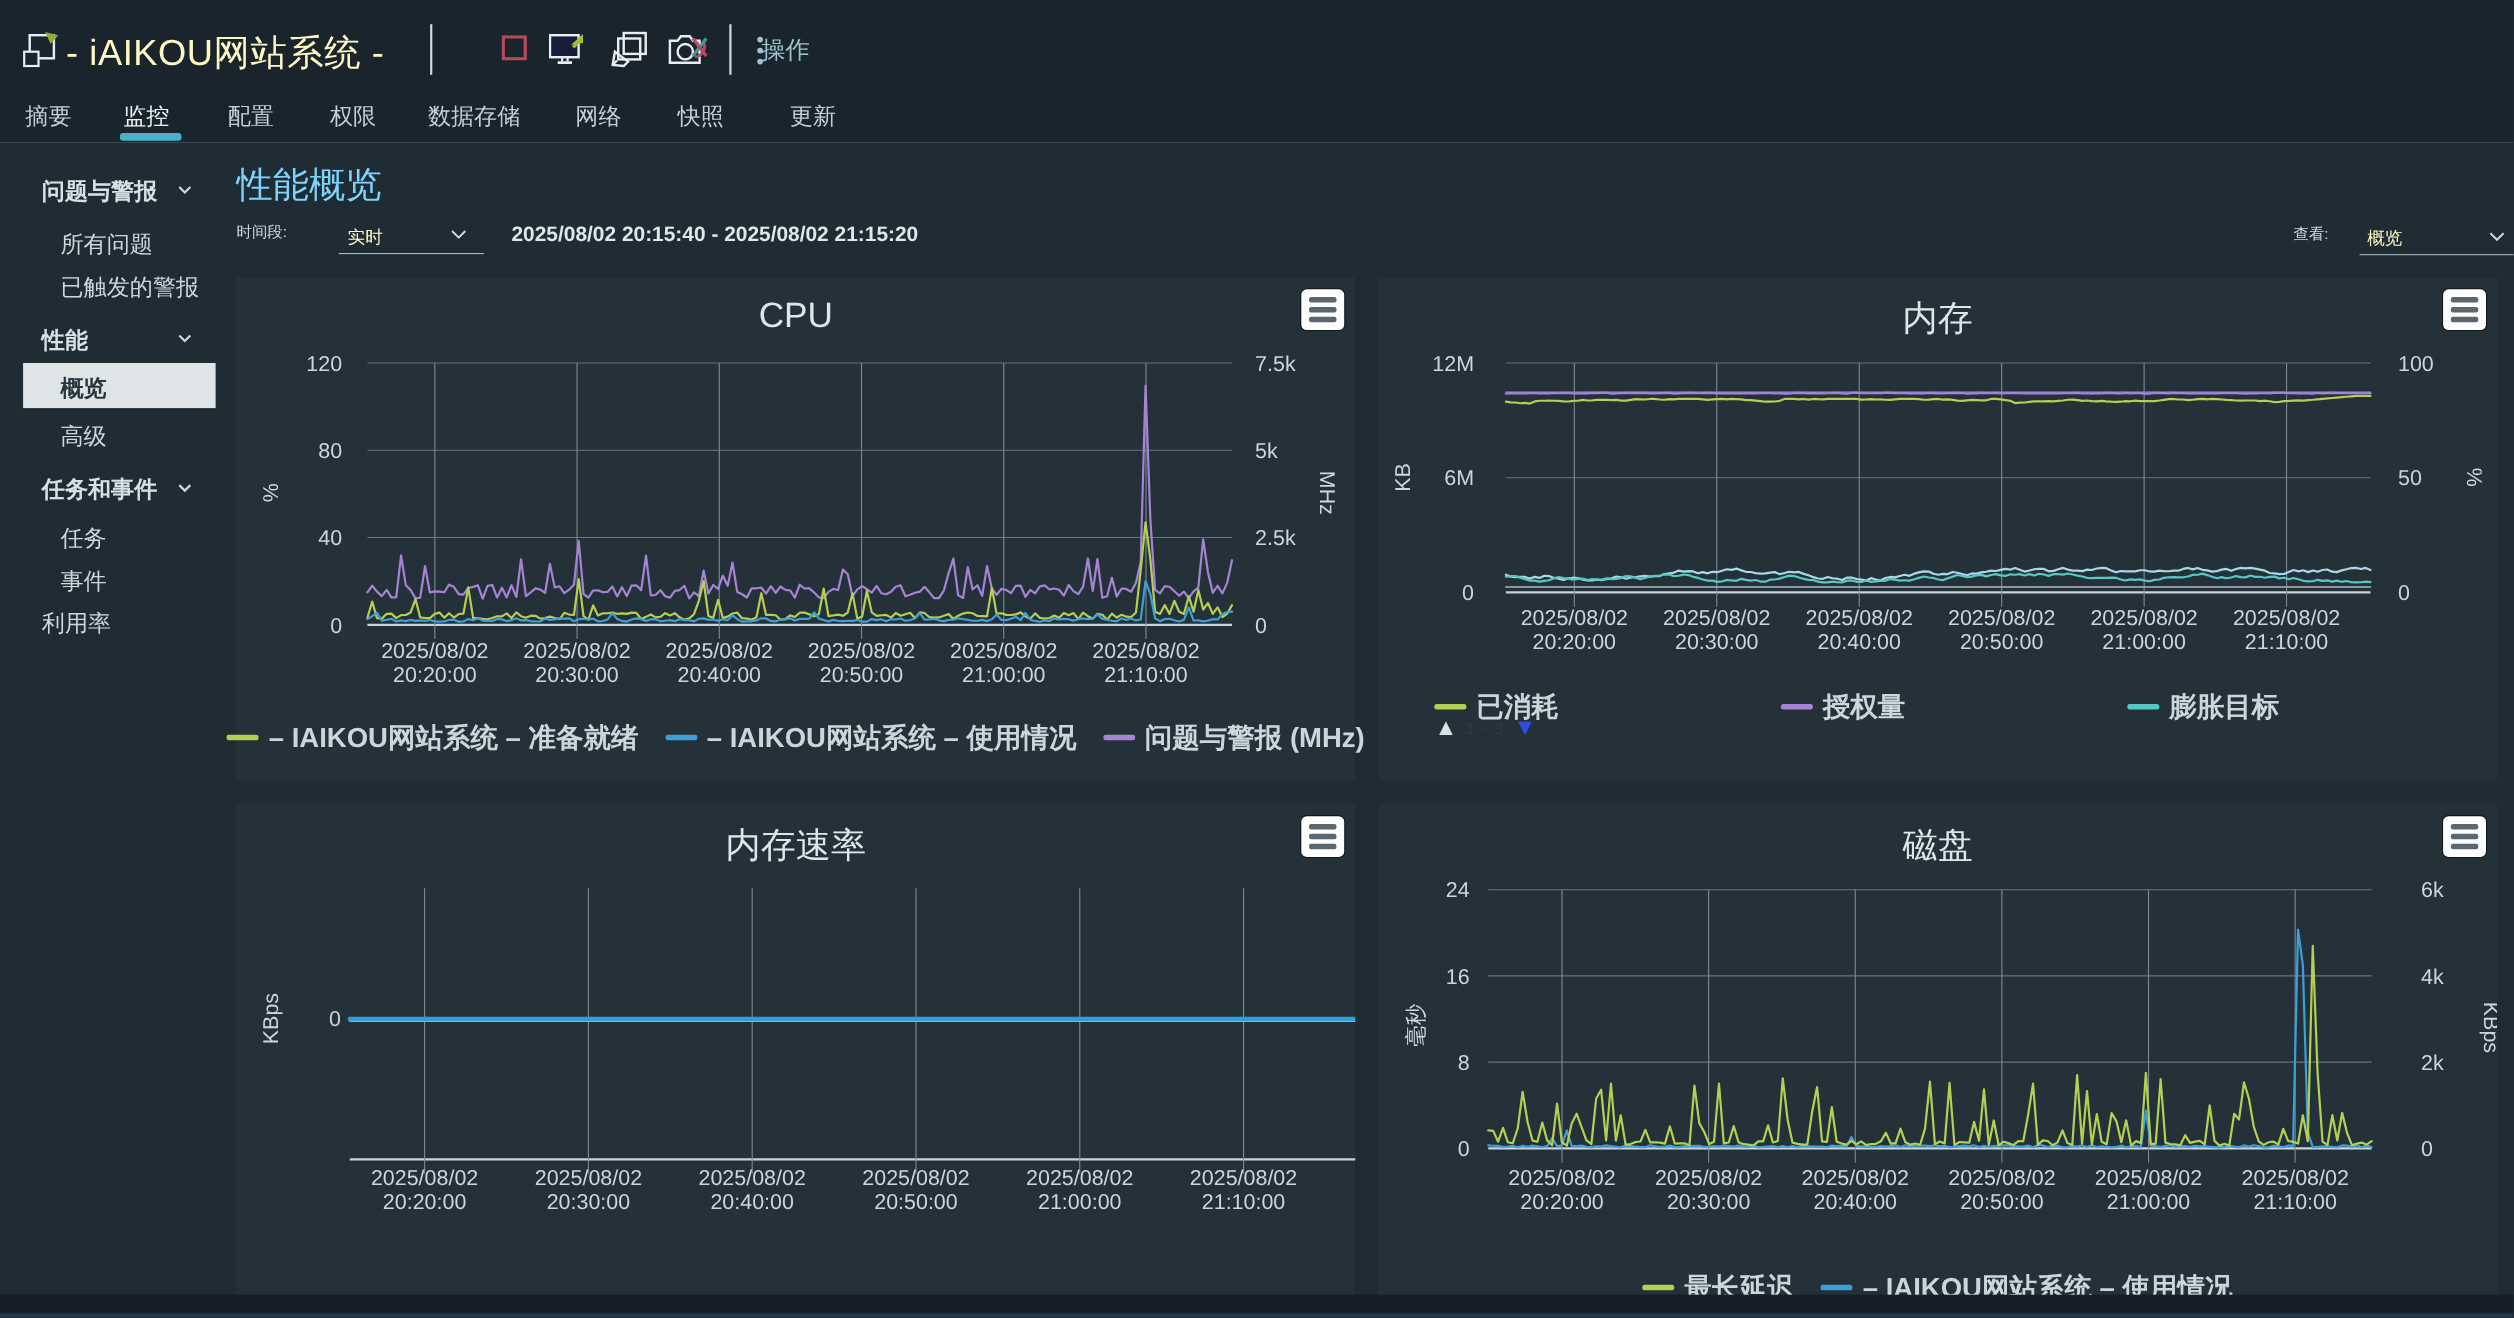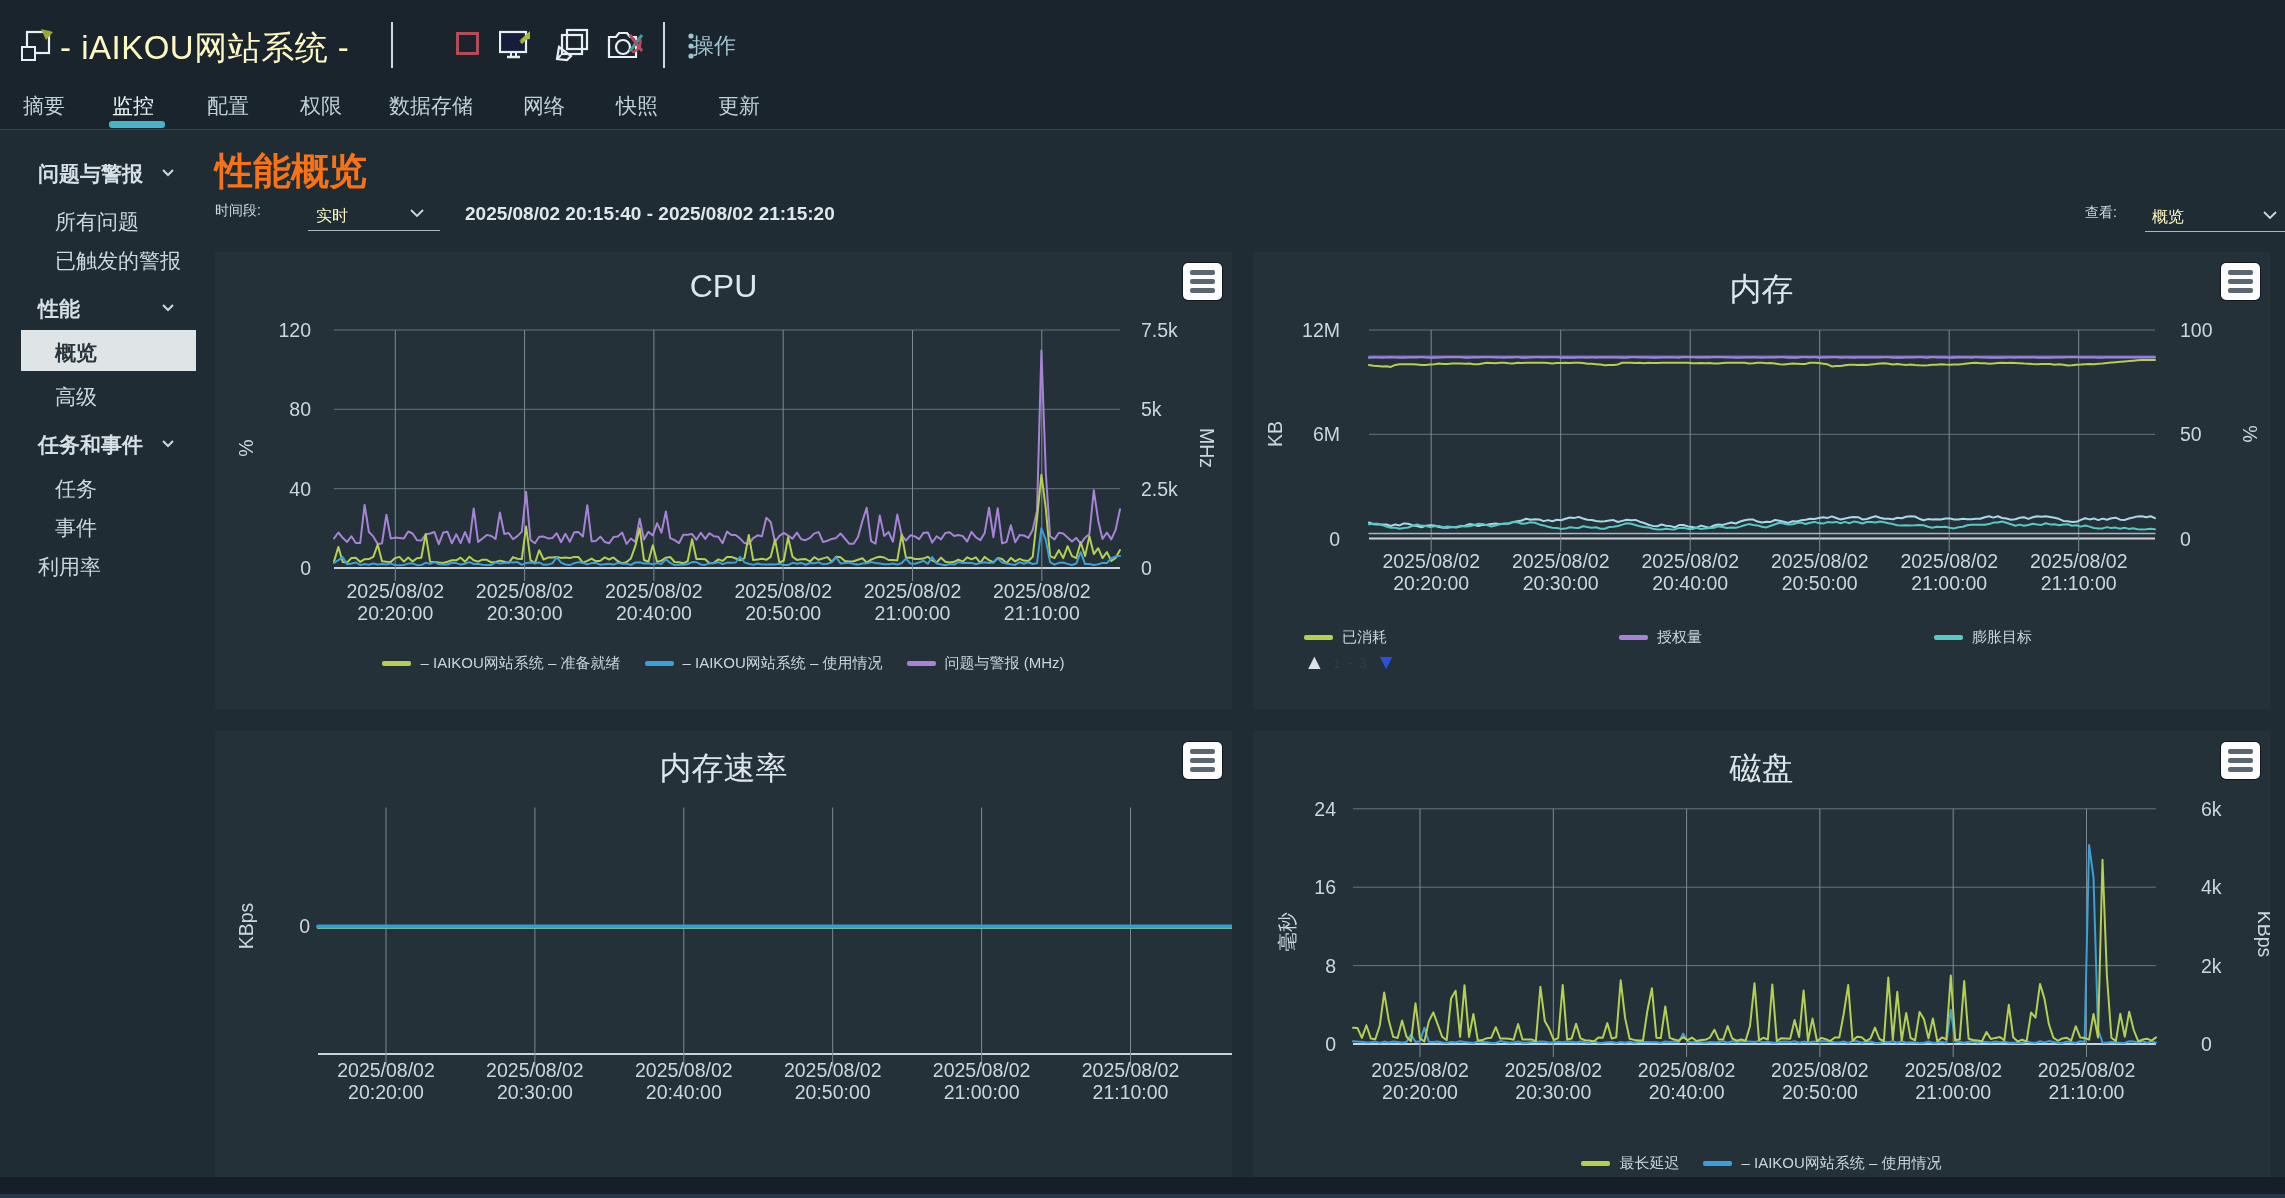--- a/index.html
+++ b/index.html
@@ -10,35 +10,35 @@
 .tabu{position:absolute;left:109px;top:41px;width:56px;height:7px;border-radius:3px;background:#4ab2c8}
 .vmtitle{position:absolute;left:60px;top:26px;font-size:33px;color:#fef9c3;letter-spacing:0.5px}
 .sep{position:absolute;top:22px;width:2px;height:46px;background:#cfd9de}
 .ops{position:absolute;left:692px;top:31px;font-size:22px;color:#9fc3cf}
 .sidebar{position:absolute;left:0;top:130px;width:200px;height:1047px;background:#202c34}
 .snav{position:absolute;font-size:21px;color:#cdd8dd;white-space:nowrap}
 .snav.hd{font-weight:bold;color:#d7e0e4}
 .chev{position:absolute;left:160px;width:16px;height:16px}
 .sel{position:absolute;left:21px;top:200px;width:175px;height:41px;background:#dfe4e7}
 .main{position:absolute;left:200px;top:130px;width:2085px;height:1047px;background:#202c34}
-h1{position:absolute;left:215px;top:146px;font-size:38px;font-weight:bold;color:#f97316}
+h1{position:absolute;left:215px;top:146px;font-size:33px;font-weight:normal;color:#7dd3fc}
 .ctrl{position:absolute;font-size:14px;color:#cdd8dd}
 .ddval{position:absolute;font-size:16px;color:#fef9c3}
 .ddline{position:absolute;height:0;border-bottom:1.5px solid #aab8bf}
 .ddchev{position:absolute;width:14px;height:8px}
 .dates{position:absolute;left:465px;top:203px;font-size:19px;font-weight:bold;color:#dfe7ea}
 .panel{position:absolute;background:#243139}
 .ptitle{position:absolute;left:0;top:16px;width:100%;text-align:center;font-size:32px;color:#dde6ea}
 .hamb{position:absolute;right:10px;top:11px;width:39px;height:37px;background:#fdfdfe;border-radius:5px;box-shadow:0 0 0 1px #10181d;display:flex;flex-direction:column;justify-content:center;gap:4px;padding:0 7px}
 .hamb div{height:5px;background:#5b6770;border-radius:2px}
 .ax{font-size:19.5px;fill:#ccd7dc}
 .legend{position:absolute;left:0;width:100%;display:flex;justify-content:center;gap:24px;align-items:center}
 .li{display:inline-flex;align-items:center;gap:9px;white-space:nowrap}
 .dash{display:inline-block;width:29px;height:5px;border-radius:2px}
-.lt{font-size:15px;font-weight:normal;color:#ccd6da}
+.lt{font-size:25px;font-weight:bold;color:#ccd6da}
 .mlegend{position:absolute;left:0;top:374px;width:100%;height:26px}
 .mli{position:absolute;top:0}
 .pager{position:absolute;left:51px;top:398px;display:flex;align-items:center;gap:8px}
 .up{color:#dbe1e5;font-size:21px}
 .pnum{color:#2e3c44;font-size:15px;letter-spacing:1px}
 .dn{color:#2b50dd;font-size:21px}
 </style></head>
 <body>
 <div class="hdr">
   <svg style="position:absolute;left:20px;top:26px" width="36" height="38" viewBox="0 0 36 38">

